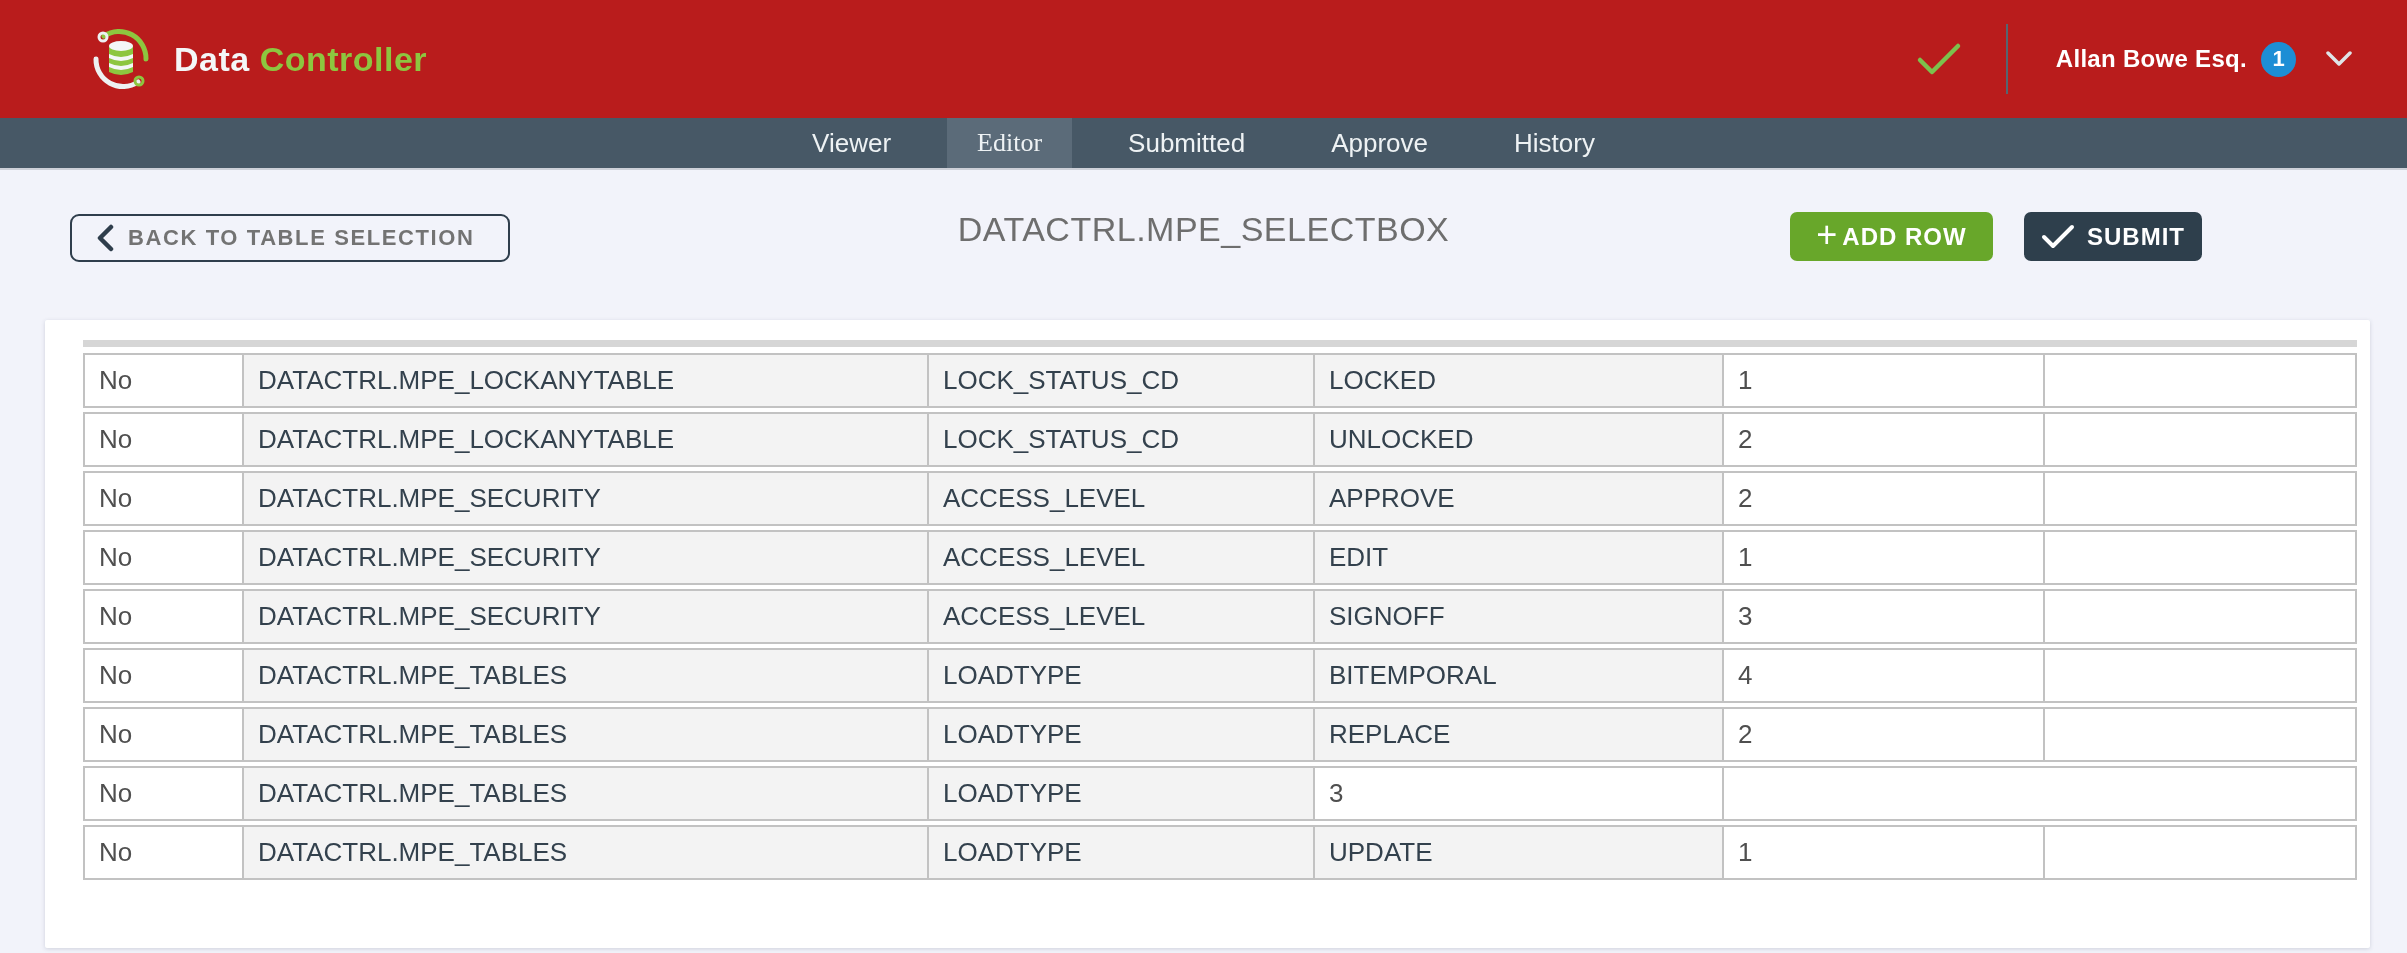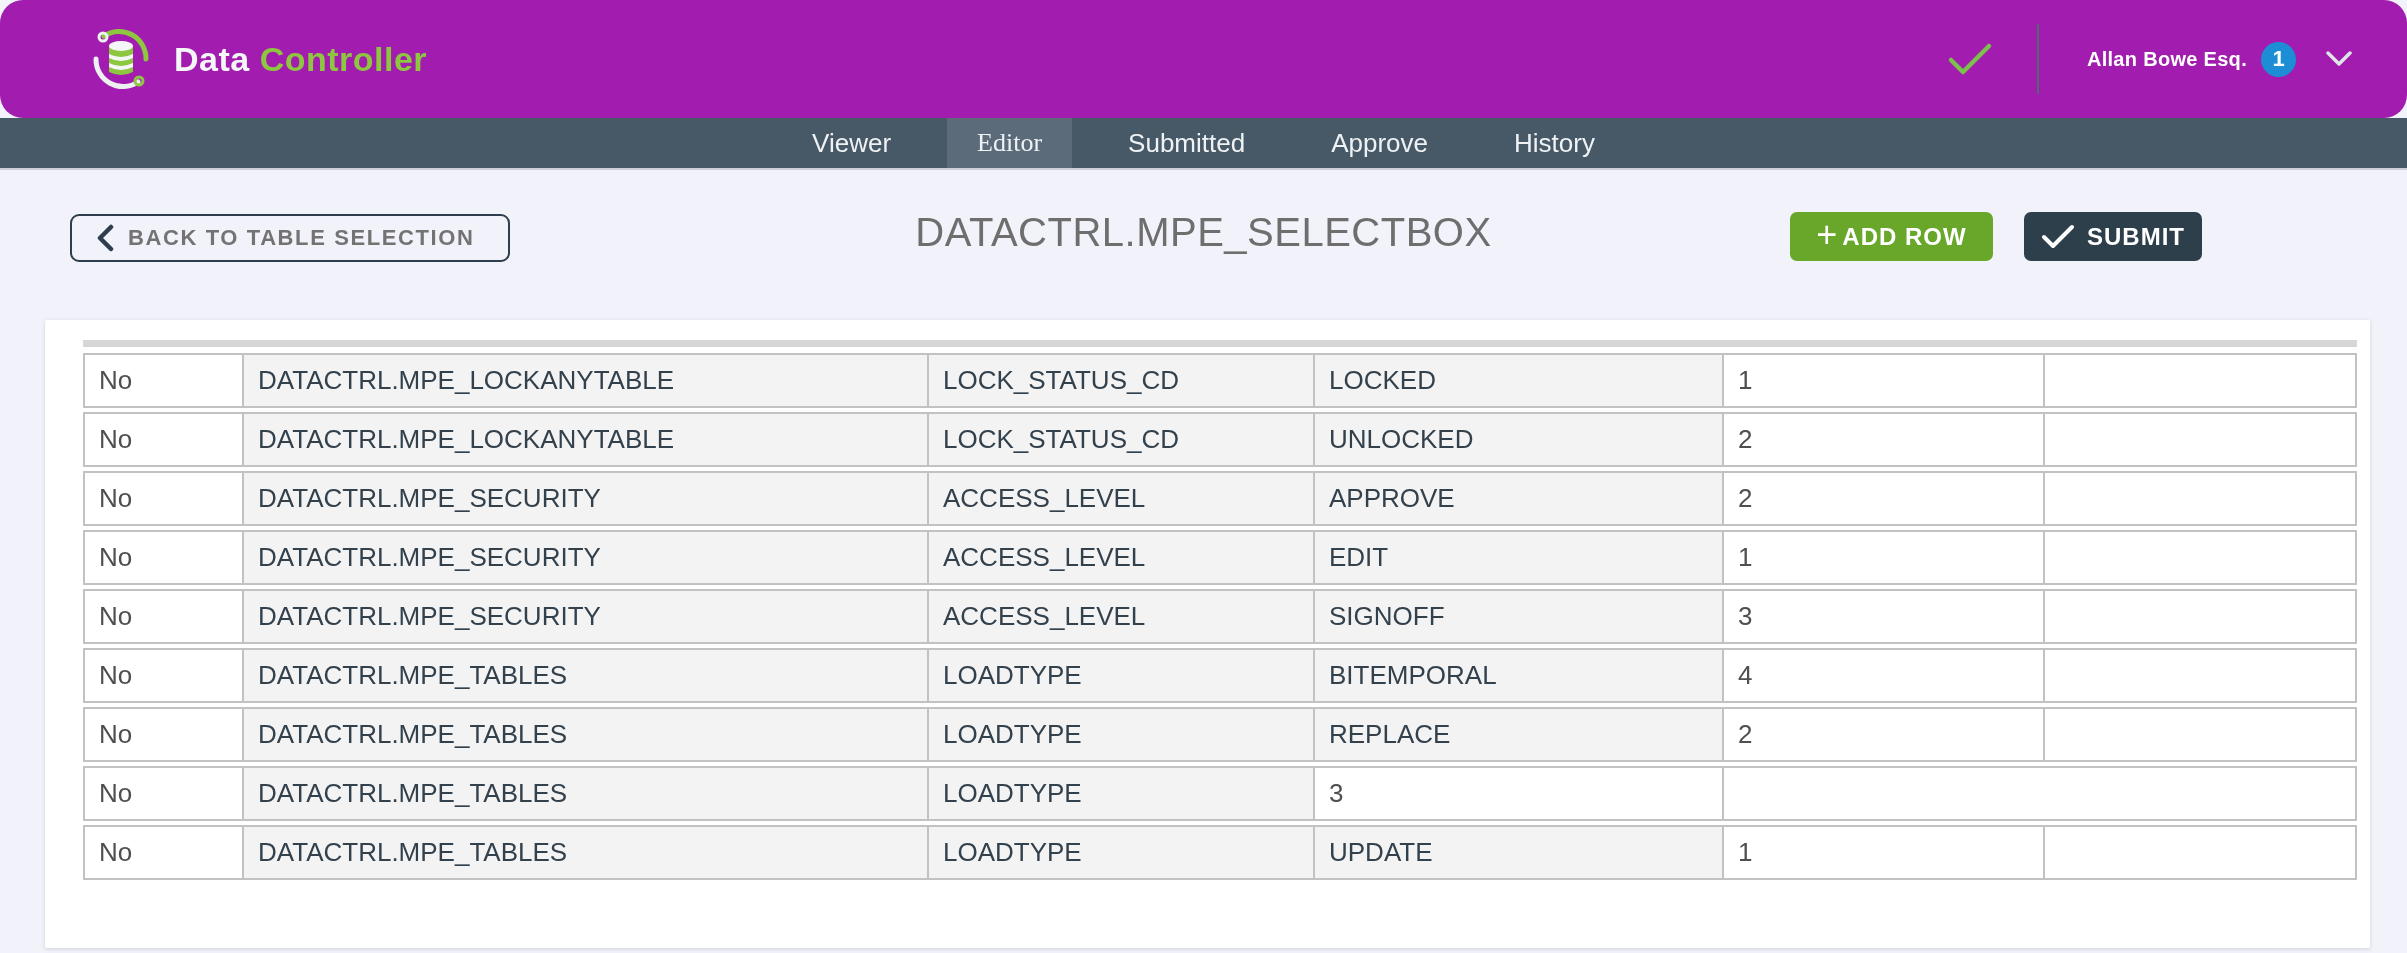--- a/index.html
+++ b/index.html
@@ -5,31 +5,30 @@
   * { margin:0; padding:0; box-sizing:border-box; }
   html,body { width:2407px; height:953px; overflow:hidden; }
   body {
     font-family:"Liberation Sans", sans-serif;
     background:#f2f3fa;
     -webkit-font-smoothing:antialiased;
   }
 
   
   .topbar {
-    height:118px; background:#a21caf;
+    height:118px; background:#b91c1c;
     display:flex; align-items:center; justify-content:space-between;
     padding:0 55px 0 90px;
-    border-radius:23px;
   }
   .brand { display:flex; align-items:center; gap:22px; cursor:pointer; }
   .brand-text { font-size:34px; font-weight:700; color:#f4f6f7; letter-spacing:.5px; }
   .brand-text .green { color:#8dc63f; }
   .topbar-right { display:flex; align-items:center; }
   .vdiv { width:2px; height:70px; background:#56656f; margin:0 48px 0 44px; }
-  .username { font-size:20px; font-weight:700; color:#ffffff; letter-spacing:.3px; cursor:pointer; }
+  .username { font-size:24px; font-weight:700; color:#ffffff; letter-spacing:.3px; cursor:pointer; }
   .badge {
     width:35px; height:35px; border-radius:50%; background:#1d8ed5;
     color:#fff; font-size:22px; font-weight:700;
     display:flex; align-items:center; justify-content:center;
     margin-left:14px;
   }
   .user-chevron { margin-left:30px; cursor:pointer; display:flex; }
 
   
   .nav {
@@ -48,21 +47,21 @@
   .back-btn {
     position:absolute; left:70px; top:44px;
     height:48px; padding:0 34px 0 24px;
     background:transparent; border:2px solid #2f3e4c; border-radius:9px;
     display:flex; align-items:center; gap:14px;
     color:#737373; font-family:inherit; font-size:22px; font-weight:700; letter-spacing:1.6px;
     cursor:pointer;
   }
   .page-title {
     position:absolute; left:0; right:0; top:40px;
-    text-align:center; font-size:40px; font-weight:400; color:#6e6e6e; letter-spacing:.5px;
+    text-align:center; font-size:34px; font-weight:400; color:#6e6e6e; letter-spacing:.5px;
   }
   .actions { position:absolute; right:205px; top:42px; display:flex; gap:31px; }
   .btn {
     height:49px; border:none; border-radius:7px;
     display:flex; align-items:center; justify-content:center;
     font-family:inherit; font-size:24px; font-weight:700; letter-spacing:1px;
     color:#fff; cursor:pointer;
   }
   .btn-add { background:#68a72a; width:203px; gap:4px; }
   .btn-add .plus { font-size:36px; font-weight:300; line-height:0; margin-top:-3px; }

